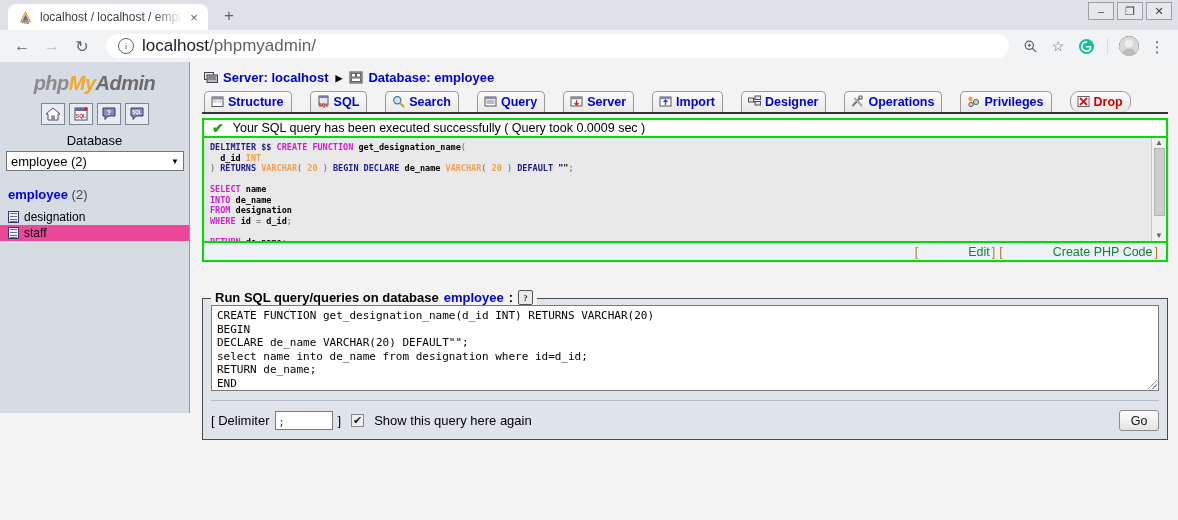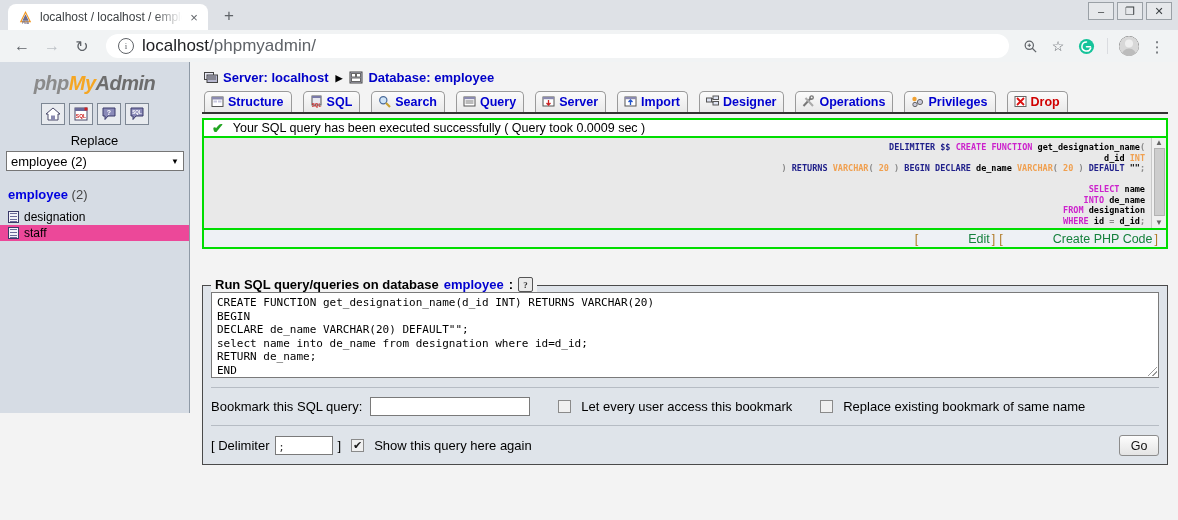--- a/index.html
+++ b/index.html
@@ -142,43 +142,43 @@
     overflow:hidden;
   }
   .breadcrumb{
     display:flex;align-items:center;gap:5px;font-size:13px;font-weight:bold;
     color:#0000c8;padding:2px 0 6px 2px;
   }
   .bc-ico{width:14px;height:13px;flex:0 0 14px;display:block;}
   .bc-sep{color:#000;font-size:9px;margin:0 2px;}
 
   .tabs{
-    display:flex;align-items:flex-end;gap:11px;
+    display:flex;align-items:flex-end;gap:18px;
     border-bottom:2px solid #333;padding-left:2px;
   }
   .ptab{
     display:flex;align-items:center;gap:4px;
     background:linear-gradient(#fbfbfb,#e9e9e9);
     border:1px solid #9a9a9a;border-bottom:none;border-radius:5px 5px 0 0;
     padding:2px 7px 3px 6px;font-size:12.5px;font-weight:bold;color:#0000d0;
     box-sizing:border-box;height:21px;
   }
-  .ptab.drop{color:#d00000;}
+  .ptab.drop{color:#d00000;border-radius:9px;}
   .ptab .ti{width:13px;height:13px;flex:0 0 13px;display:block;}
 
   .okbar{
     margin-top:4px;border:2px solid #00dd00;background:#fff;
     height:20px;display:flex;align-items:center;gap:9px;padding:0 8px;
     box-sizing:border-box;font-size:12.5px;color:#000;
   }
   .okcheck{color:#21a521;font-size:14px;font-weight:bold;line-height:1;}
 
   .codebox{
     border:2px solid #00dd00;border-top:none;background:#e9e9e9;
-    height:92px;display:flex;box-sizing:border-box;position:relative;text-align:right;
+    height:105px;display:flex;box-sizing:border-box;position:relative;
   }
   .codeinner{
     flex:1 1 auto;padding:4px 6px;overflow:hidden;
     font-family:"DejaVu Sans Mono","Liberation Mono",monospace;
     font-size:8.5px;line-height:10.5px;font-weight:bold;white-space:pre;
   }
   .kw{color:#20208a;}      
   .fn{color:#cc22cc;}      
   .ty{color:#f0a050;}      
   .id{color:#000;}
@@ -358,21 +358,21 @@
             </svg>
         </div>
         <div class="sq-icon">
           <svg width="16" height="14" viewBox="0 0 16 14">
               <path d="M2 1 H14 V9 H7 L4 12.5 V9 H2 Z" fill="#8a8ab8" stroke="#3a3a6a"></path>
               <text x="8" y="7.2" font-size="4.6" fill="#fff" text-anchor="middle" font-family="Liberation Sans, sans-serif" font-weight="bold">SQL</text>
             </svg>
         </div>
       </div>
 
-      <div class="db-label">Replace</div>
+      <div class="db-label">Database</div>
       <div class="db-select">
         <span>employee (2)</span>
         <span class="arr">▼</span>
       </div>
 
       <div class="db-head">
         <span>employee</span>
         <span class="cnt">(2)</span>
       </div>
 
@@ -529,32 +529,20 @@
           <span class="help">?</span>
         </div>
 
         <div class="sqlarea">CREATE FUNCTION get_designation_name(d_id INT) RETURNS VARCHAR(20)
 BEGIN
 DECLARE de_name VARCHAR(20) DEFAULT"";
 select name into de_name from designation where id=d_id;
 RETURN de_name;
 END<span class="resizer"></span></div>
 
-        <div class="row">
-          <span>Bookmark this SQL query:</span>
-          <span class="txtin"></span>
-          <span class="sp28"></span>
-          <span class="cb"></span>
-          <span class="sp10"></span>
-          <span>Let every user access this bookmark</span>
-          <span class="sp28"></span>
-          <span class="cb"></span>
-          <span class="sp10"></span>
-          <span>Replace existing bookmark of same name</span>
-        </div>
 
         <div class="row">
           <span>[ Delimiter</span>
           <span class="delim-in">;</span>
           <span>]</span>
           <span class="sp10"></span>
           <span class="cb on">✔</span>
           <span class="sp10"></span>
           <span>Show this query here again</span>
           <span class="gobtn">Go</span>

